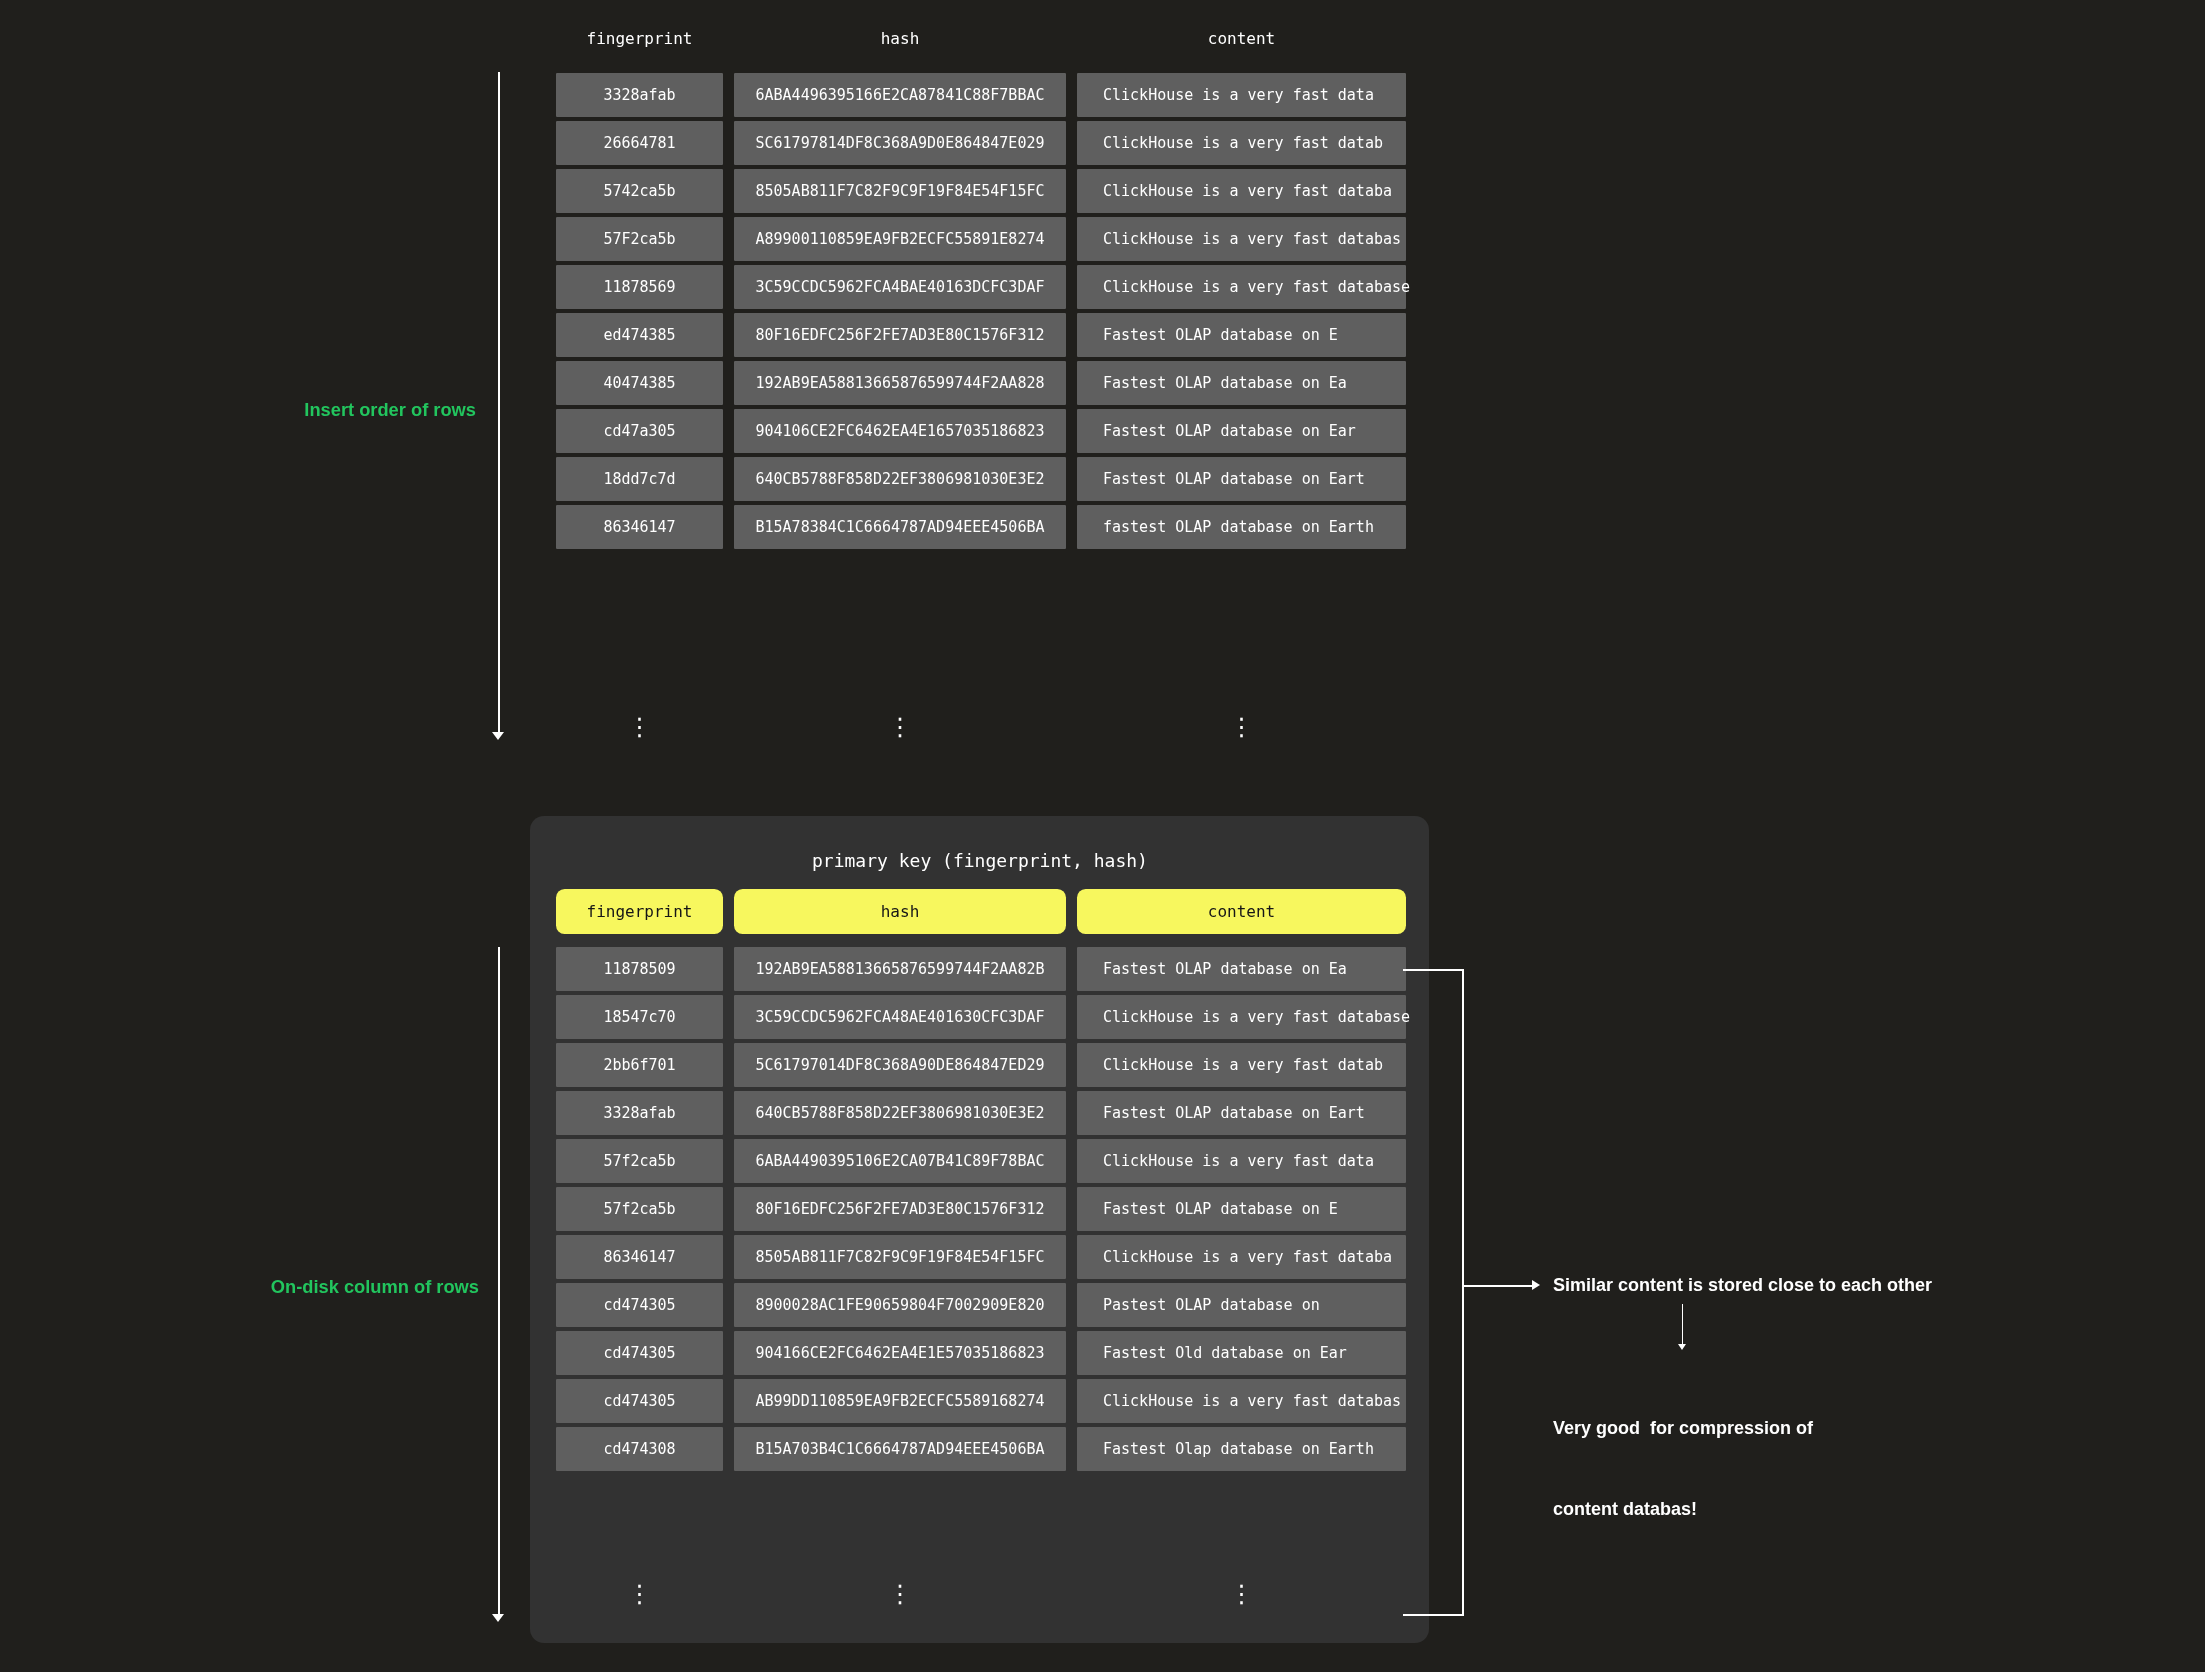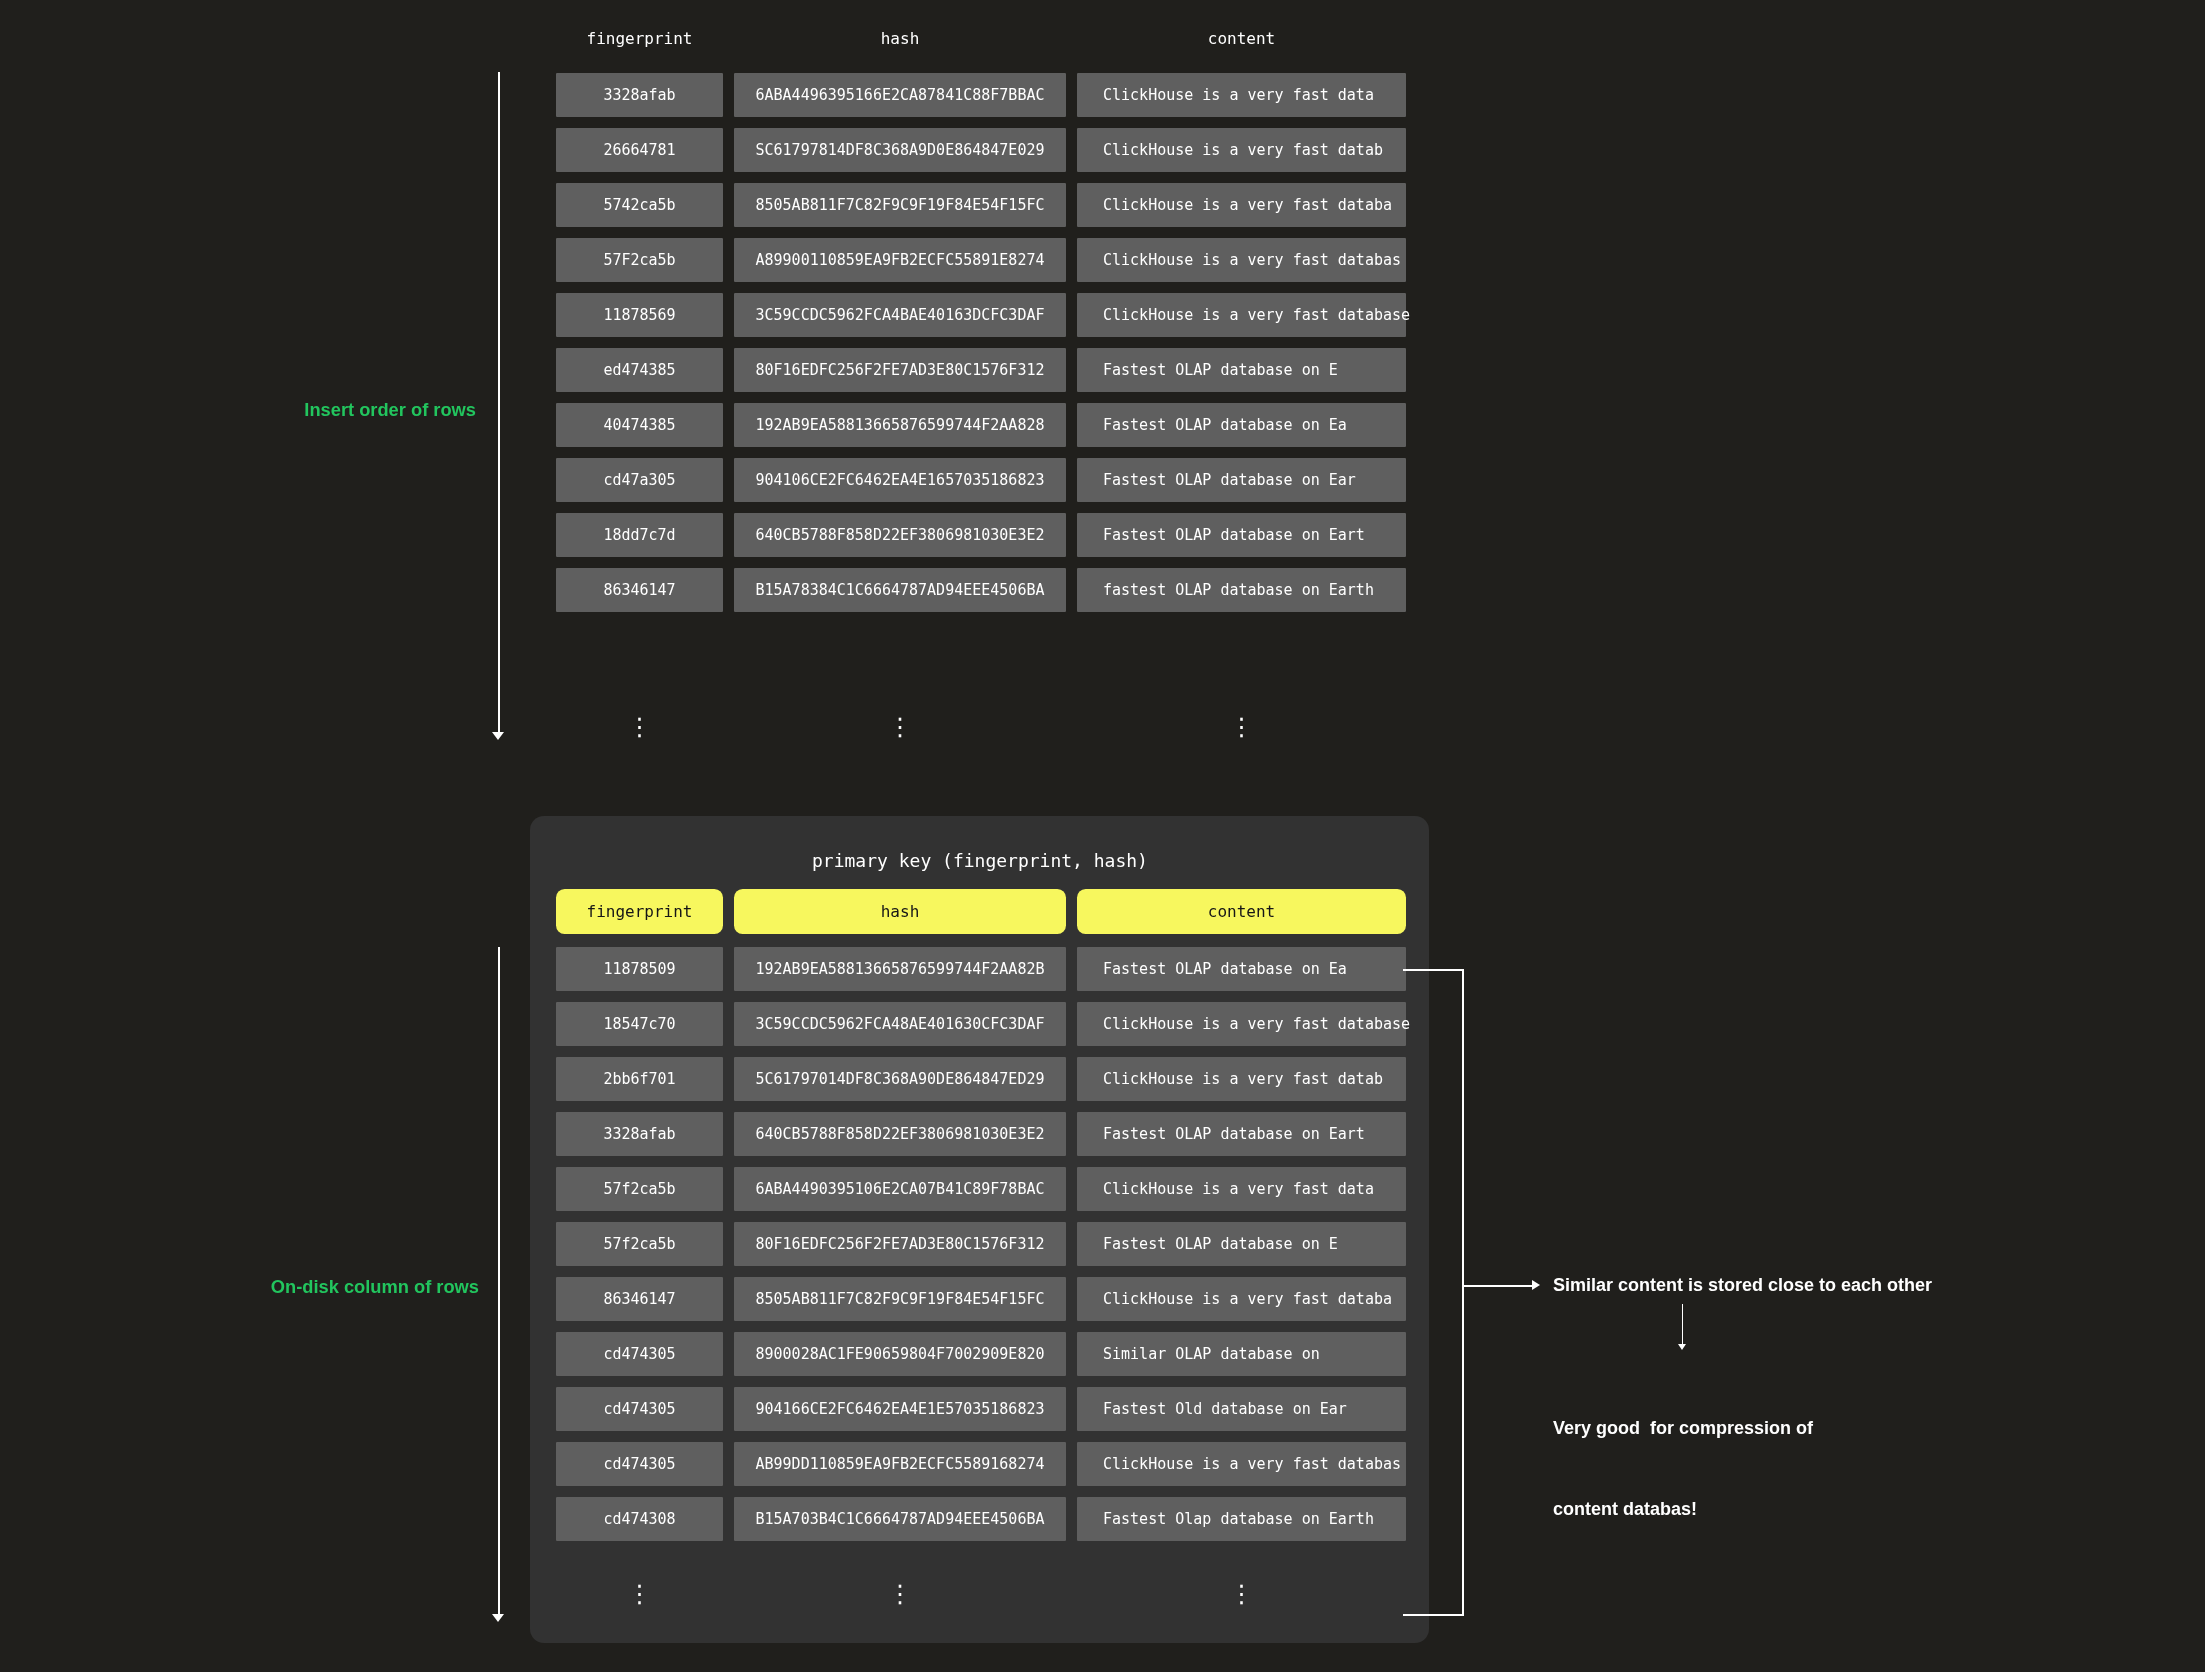--- a/index.html
+++ b/index.html
@@ -18,21 +18,21 @@
   .col-hash{width:332px;flex:0 0 332px;}
   .col-content{width:329px;flex:0 0 329px;}
 
   .thead{position:absolute;left:556px;top:25px;}
   .th{height:26px;display:flex;align-items:center;justify-content:center;
       color:#ffffff;font-size:16px;}
 
   .rows{position:absolute;left:556px;}
   #insert-rows{top:73px;}
   #disk-rows{top:947px;}
-  .row{height:44px;margin-bottom:11px;}
+  .row{height:44px;margin-bottom:4px;}
   .cell{background:#5f5f5f;color:#ffffff;font-size:15px;border-radius:1.1px;
         display:flex;align-items:center;justify-content:center;white-space:pre;}
   .cell.left{justify-content:flex-start;padding-left:26px;}
 
   .dots-row{position:absolute;left:556px;}
   #insert-dots{top:710px;}
   #disk-dots{top:1577px;}
   .dots{text-align:center;color:#ffffff;font-size:24px;line-height:34px;
         font-family:"DejaVu Sans Mono","Liberation Mono",monospace;}
 
@@ -200,21 +200,21 @@
 
   <div class="row">
     <div class="cell col-fp mono">86346147</div>
     <div class="cell col-hash mono">8505AB811F7C82F9C9F19F84E54F15FC</div>
     <div class="cell col-content mono left">ClickHouse is a very fast databa</div>
   </div>
 
   <div class="row">
     <div class="cell col-fp mono">cd474305</div>
     <div class="cell col-hash mono">8900028AC1FE90659804F7002909E820</div>
-    <div class="cell col-content mono left">Similar OLAP database on</div>
+    <div class="cell col-content mono left">Pastest OLAP database on</div>
   </div>
 
   <div class="row">
     <div class="cell col-fp mono">cd474305</div>
     <div class="cell col-hash mono">904166CE2FC6462EA4E1E57035186823</div>
     <div class="cell col-content mono left">Fastest Old database on Ear</div>
   </div>
 
   <div class="row">
     <div class="cell col-fp mono">cd474305</div>

